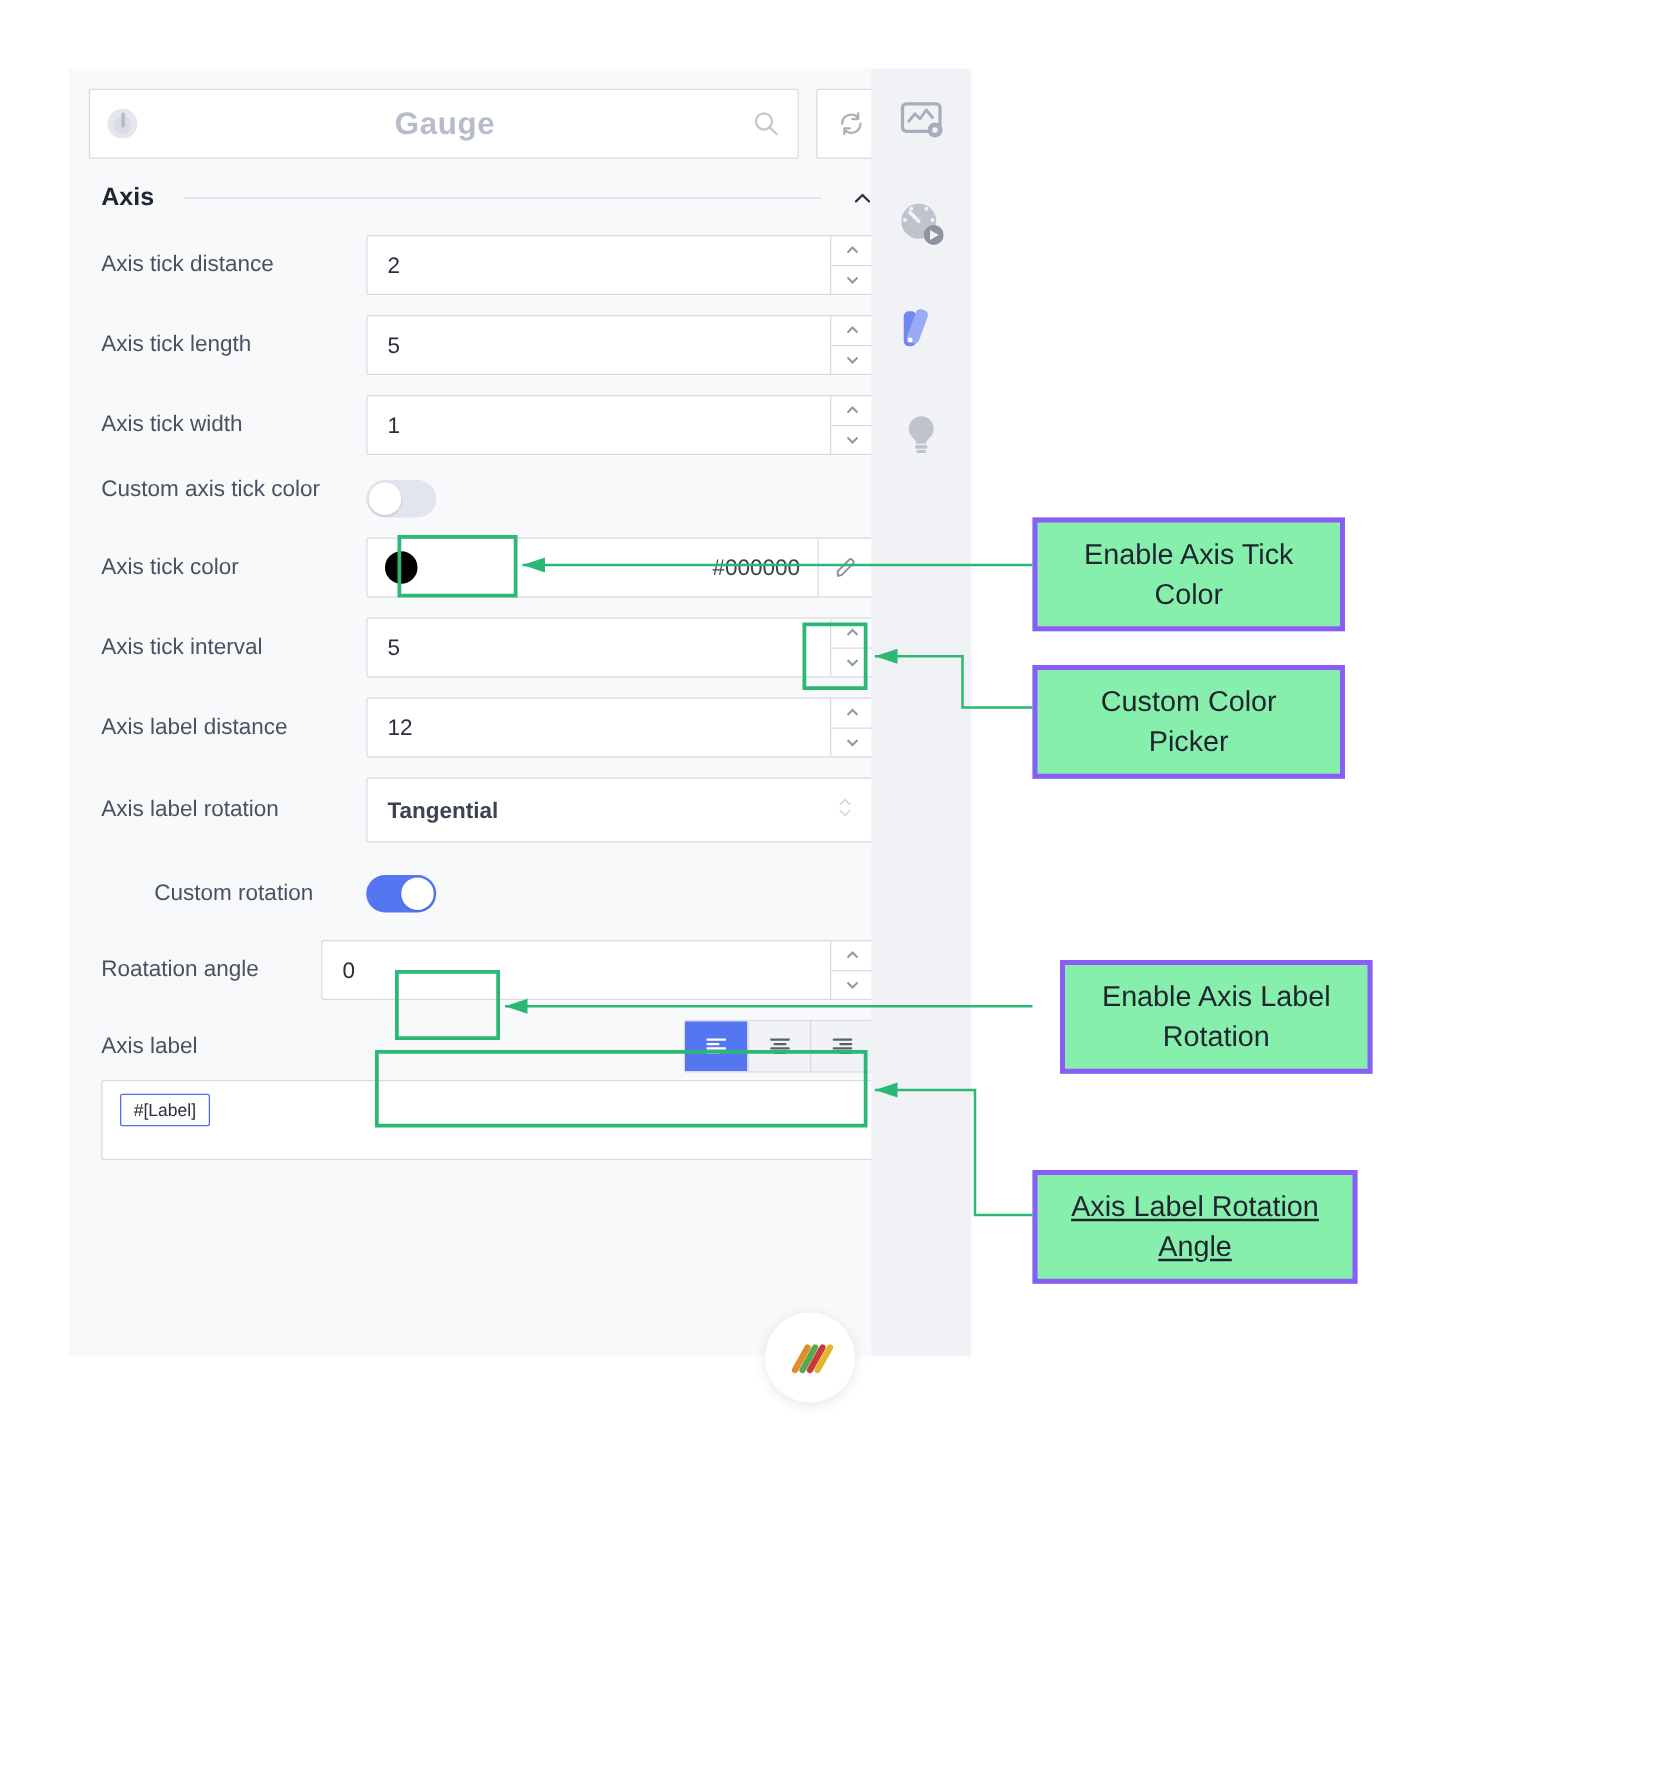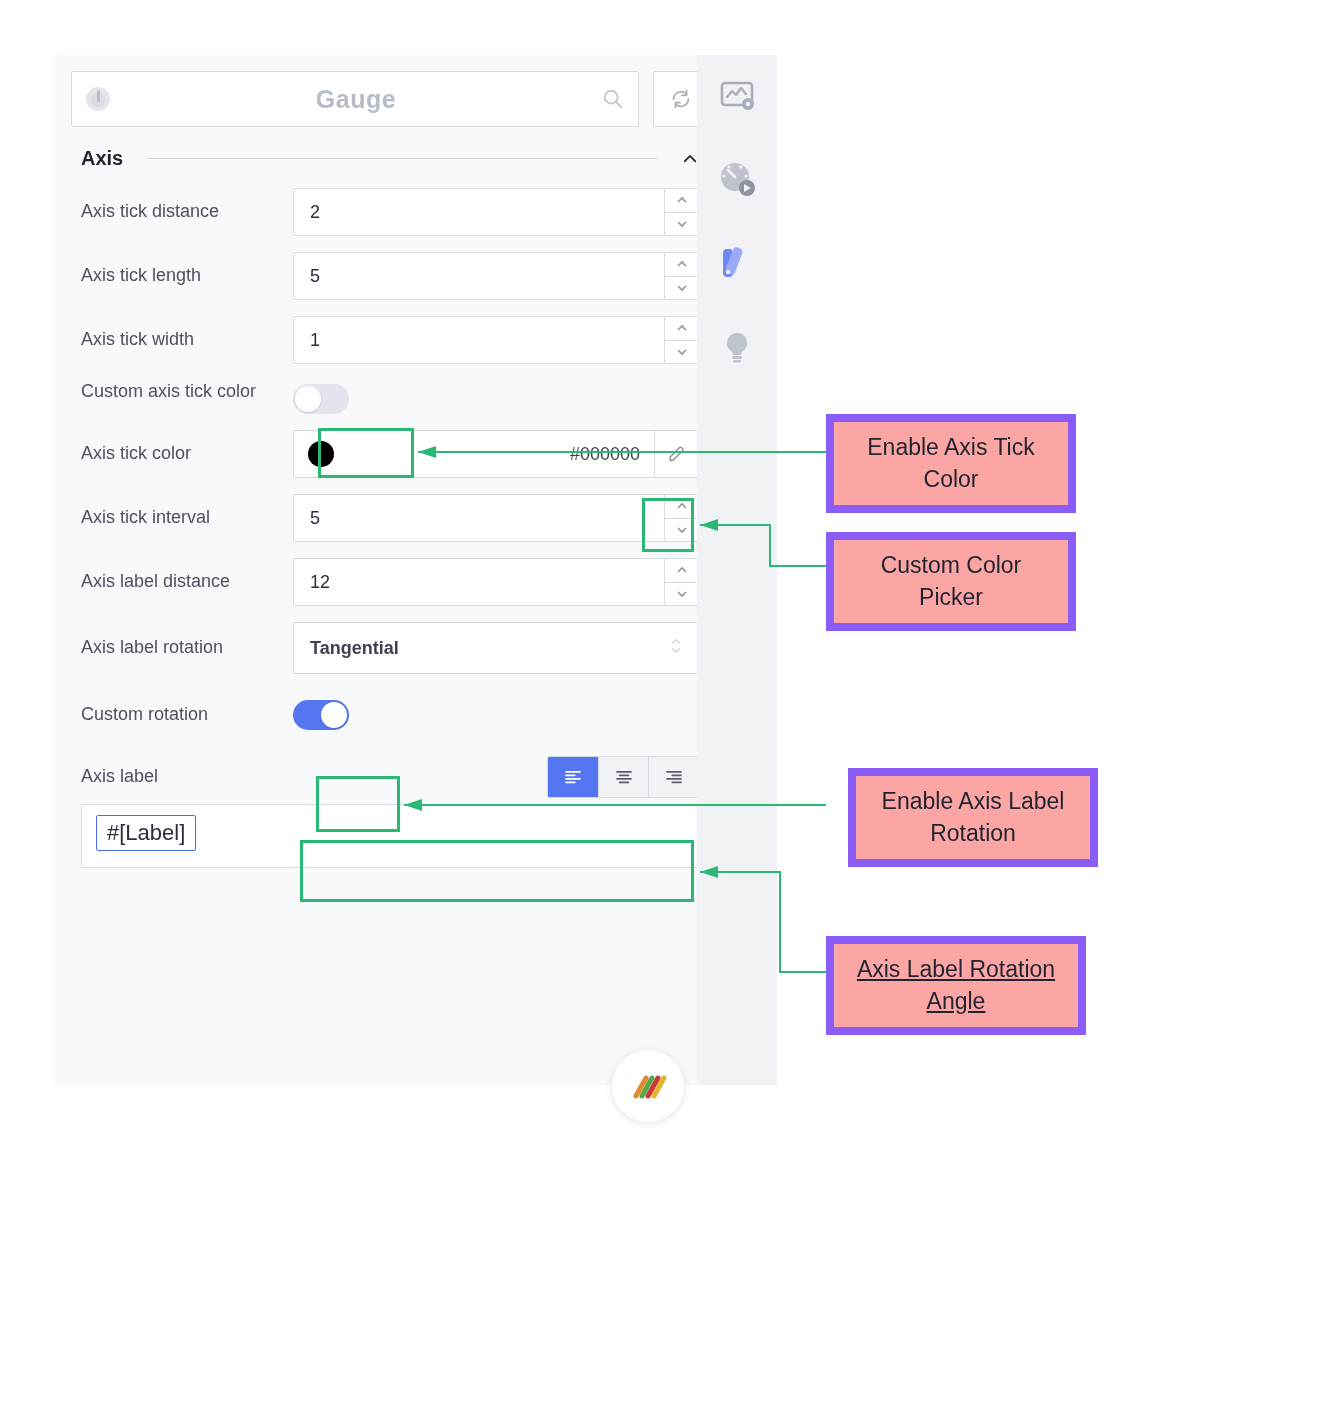--- a/index.html
+++ b/index.html
@@ -254,21 +254,21 @@
     border: 1px solid #d7dae1;
     background: #fff;
     height: 64px;
     border-radius: 2px;
     padding: 10px 14px;
   }
   .label-chip {
     display: inline-block;
     border: 1.5px solid #4b6bf0;
     color: #2a2f3b;
-    font-size: 22px;
+    font-size: 14px;
     padding: 4px 10px;
     border-radius: 2px;
   }
 
   
   .icon-rail {
     position: absolute;
     left: 697px;
     top: 55px;
     width: 80px;
@@ -299,22 +299,22 @@
     position: absolute;
     width: 10px;
     border-radius: 5px;
     background: #a3a6af;
     opacity: 0.55;
   }
 
   
   .callout-box {
     position: absolute;
-    border: 8px solid #8b5cf6;
-    background: #fca5a5;
+    border: 4px solid #8b5cf6;
+    background: #86efac;
     padding: 10px 20px;
     font-size: 23px;
     color: #1f2430;
     text-align: center;
     line-height: 1.38;
   }
   .hl-box {
     position: absolute;
     border: 3px solid #2bb774;
     pointer-events: none;
@@ -511,29 +511,49 @@
           <span class="select-text">Tangential</span>
           <span class="sort-icon">
             <svg viewBox="0 0 12 20">
                 <path d="M2 7l4-4 4 4M2 13l4 4 4-4" stroke="#8b909d" stroke-width="1.6" fill="none" stroke-linecap="round" stroke-linejoin="round"></path>
               </svg>
           </span>
         </div>
       </div>
     </div>
 
-    <div class="form-row" style="padding-top:18px; padding-bottom:18px;">
+    <div class="form-row" style="padding-top:18px; padding-bottom:18px;text-align:center;">
       <div class="form-label">Custom rotation</div>
       <div class="form-control">
         <div class="toggle on">
             <div class="knob"></div>
           </div>
       </div>
     </div>
 
+    <div class="form-row" style="padding-top:4px;">
+      <div class="form-label" style="width:176px;">Roatation angle</div>
+      <div class="form-control">
+        <div class="num-input">
+          <input type="text" value="0" style="">
+          <div class="spinners">
+            <div class="spin">
+                <svg viewBox="0 0 10 10">
+                  <path d="M1 7l4-4 4 4" stroke="#4b5160" stroke-width="1.6" fill="none"></path>
+                </svg>
+              </div>
+            <div class="spin">
+                <svg viewBox="0 0 10 10">
+                  <path d="M1 3l4 4 4-4" stroke="#4b5160" stroke-width="1.6" fill="none"></path>
+                </svg>
+              </div>
+          </div>
+        </div>
+      </div>
+    </div>
 
     <div class="axis-label-block">
       <div class="axis-label-header">
         <div class="form-label">Axis label</div>
         <div class="align-group">
           <div class="align-btn active">
             <svg viewBox="0 0 20 16">
                 <path d="M2 2h16M2 6h10M2 10h16M2 14h10" stroke="#5b6070" stroke-width="2" stroke-linecap="round"></path>
               </svg>
           </div>

